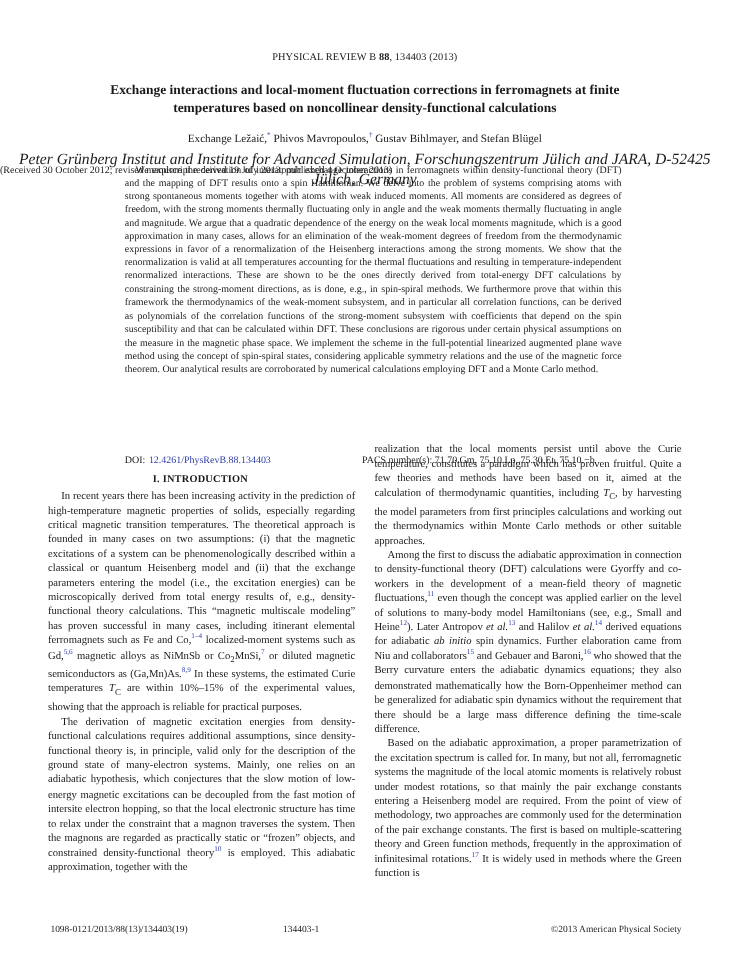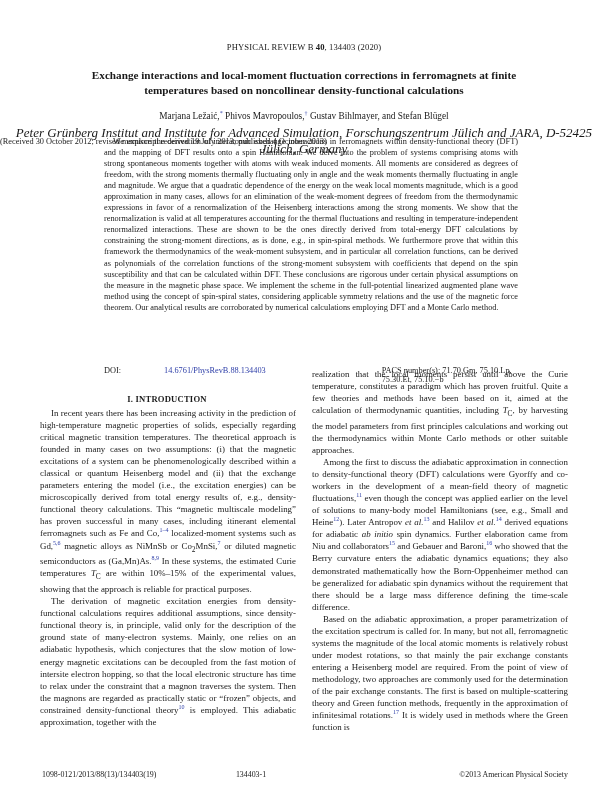--- a/index.html
+++ b/index.html
@@ -29,22 +29,22 @@
     font-size: 8.3px;
   }
   sup { font-size: 6px; line-height: 0; vertical-align: 4px; }
   .ref { color: #2d3ea8; }
   .abstract {
     position: absolute; top: 136px; left: 104px; width: 414px;
     font-size: 8.3px; line-height: 11.05px; text-align: justify;
     text-indent: 9px; margin: 0;
   }
   .meta-row {
-    position: absolute; top: 366px; left: 104px; width: 414px;
-    font-size: 8.3px; display: flex; gap: 40px;
+    position: absolute; top: 379px; left: 104px; width: 414px;
+    font-size: 8.3px; display: flex;
   }
   .doi-label { margin-right: 3px; }
   .doi-link { color: #2d3ea8; text-decoration: none; }
   .pacs { margin-left: 76px; }
   .section-heading {
     position: absolute; top: 394px; left: 40px; width: 254px; text-align: center;
     font-size: 8.6px; font-weight: bold; letter-spacing: 0.2px;
   }
   .col {
     position: absolute; font-size: 8.9px; line-height: 12.05px;
@@ -60,39 +60,39 @@
   .footer .f-left { position: absolute; left: 42px; }
   .footer .f-center { position: absolute; left: 0; width: 502px; text-align: center; }
   .footer .f-right { position: absolute; right: 40px; }
   i { font-style: italic; }
 </style>
 </head>
 <body>
 
 <div class="journal">
   <span>PHYSICAL REVIEW B</span>
-  <b>40</b><span>, </span><span>134403 (2020)</span>
+  <b>88</b><span>, </span><span>134403 (2013)</span>
 </div>
 
 <div class="title">Exchange interactions and local-moment fluctuation corrections in ferromagnets at finite temperatures based on noncollinear density-functional calculations</div>
 
 <div class="authors">
-  <span>Marjana Ležaić,</span><sup class="ref">*</sup>
+  <span>Exchange Ležaić,</span><sup class="ref">*</sup>
   <span>Phivos Mavropoulos,</span><sup class="ref">†</sup>
   <span>Gustav Bihlmayer, and Stefan Blügel</span>
 </div>
 
 <div class="affil">Peter Grünberg Institut and Institute for Advanced Simulation, Forschungszentrum Jülich and JARA, D-52425 Jülich, Germany</div>
 <div class="received">(Received 30 October 2012; revised manuscript received 19 July 2013; published 4 October 2013)</div>
 
 <p class="abstract">We explore the derivation of interatomic exchange interactions in ferromagnets within density-functional theory (DFT) and the mapping of DFT results onto a spin Hamiltonian. We delve into the problem of systems comprising atoms with strong spontaneous moments together with atoms with weak induced moments. All moments are considered as degrees of freedom, with the strong moments thermally fluctuating only in angle and the weak moments thermally fluctuating in angle and magnitude. We argue that a quadratic dependence of the energy on the weak local moments magnitude, which is a good approximation in many cases, allows for an elimination of the weak-moment degrees of freedom from the thermodynamic expressions in favor of a renormalization of the Heisenberg interactions among the strong moments. We show that the renormalization is valid at all temperatures accounting for the thermal fluctuations and resulting in temperature-independent renormalized interactions. These are shown to be the ones directly derived from total-energy DFT calculations by constraining the strong-moment directions, as is done, e.g., in spin-spiral methods. We furthermore prove that within this framework the thermodynamics of the weak-moment subsystem, and in particular all correlation functions, can be derived as polynomials of the correlation functions of the strong-moment subsystem with coefficients that depend on the spin susceptibility and that can be calculated within DFT. These conclusions are rigorous under certain physical assumptions on the measure in the magnetic phase space. We implement the scheme in the full-potential linearized augmented plane wave method using the concept of spin-spiral states, considering applicable symmetry relations and the use of the magnetic force theorem. Our analytical results are corroborated by numerical calculations employing DFT and a Monte Carlo method.</p>
 
 <div class="meta-row">
   <span class="doi-label">DOI:</span>
-  <a class="doi-link">14.6761/PhysRevB.88.134403</a>
+  <a class="doi-link">12.4261/PhysRevB.88.134403</a>
   <span class="pacs">PACS number(s):  71.70.Gm, 75.10.Lp, 75.30.Et, 75.10.−b</span>
 </div>
 
 <div class="section-heading">I. INTRODUCTION</div>
 
 <div class="col col-left">
   <p><span>In recent years there has been increasing activity in the prediction of high-temperature magnetic properties of solids, especially regarding critical magnetic transition temperatures. The theoretical approach is founded in many cases on two assumptions: (i) that the magnetic excitations of a system can be phenomenologically described within a classical or quantum Heisenberg model and (ii) that the exchange parameters entering the model (i.e., the excitation energies) can be microscopically derived from total energy results of, e.g., density-functional theory calculations. This “magnetic multiscale modeling” has proven successful in many cases, including itinerant elemental ferromagnets such as Fe and Co,</span><sup class="ref">1–4</sup><span> localized-moment systems such as Gd,</span><sup class="ref">5,6</sup><span> magnetic alloys as NiMnSb or Co</span><sub>2</sub><span>MnSi,</span><sup class="ref">7</sup><span> or diluted magnetic semiconductors as (Ga,Mn)As.</span><sup class="ref">8,9</sup><span> In these systems, the estimated Curie temperatures </span><i>T</i><sub>C</sub><span> are within 10%–15% of the experimental values, showing that the approach is reliable for practical purposes.</span></p>
   <p><span>The derivation of magnetic excitation energies from density-functional calculations requires additional assumptions, since density-functional theory is, in principle, valid only for the description of the ground state of many-electron systems. Mainly, one relies on an adiabatic hypothesis, which conjectures that the slow motion of low-energy magnetic excitations can be decoupled from the fast motion of intersite electron hopping, so that the local electronic structure has time to relax under the constraint that a magnon traverses the system. Then the magnons are regarded as practically static or “frozen” objects, and constrained density-functional theory</span><sup class="ref">10</sup><span> is employed. This adiabatic approximation, together with the</span></p>
 </div>
 

